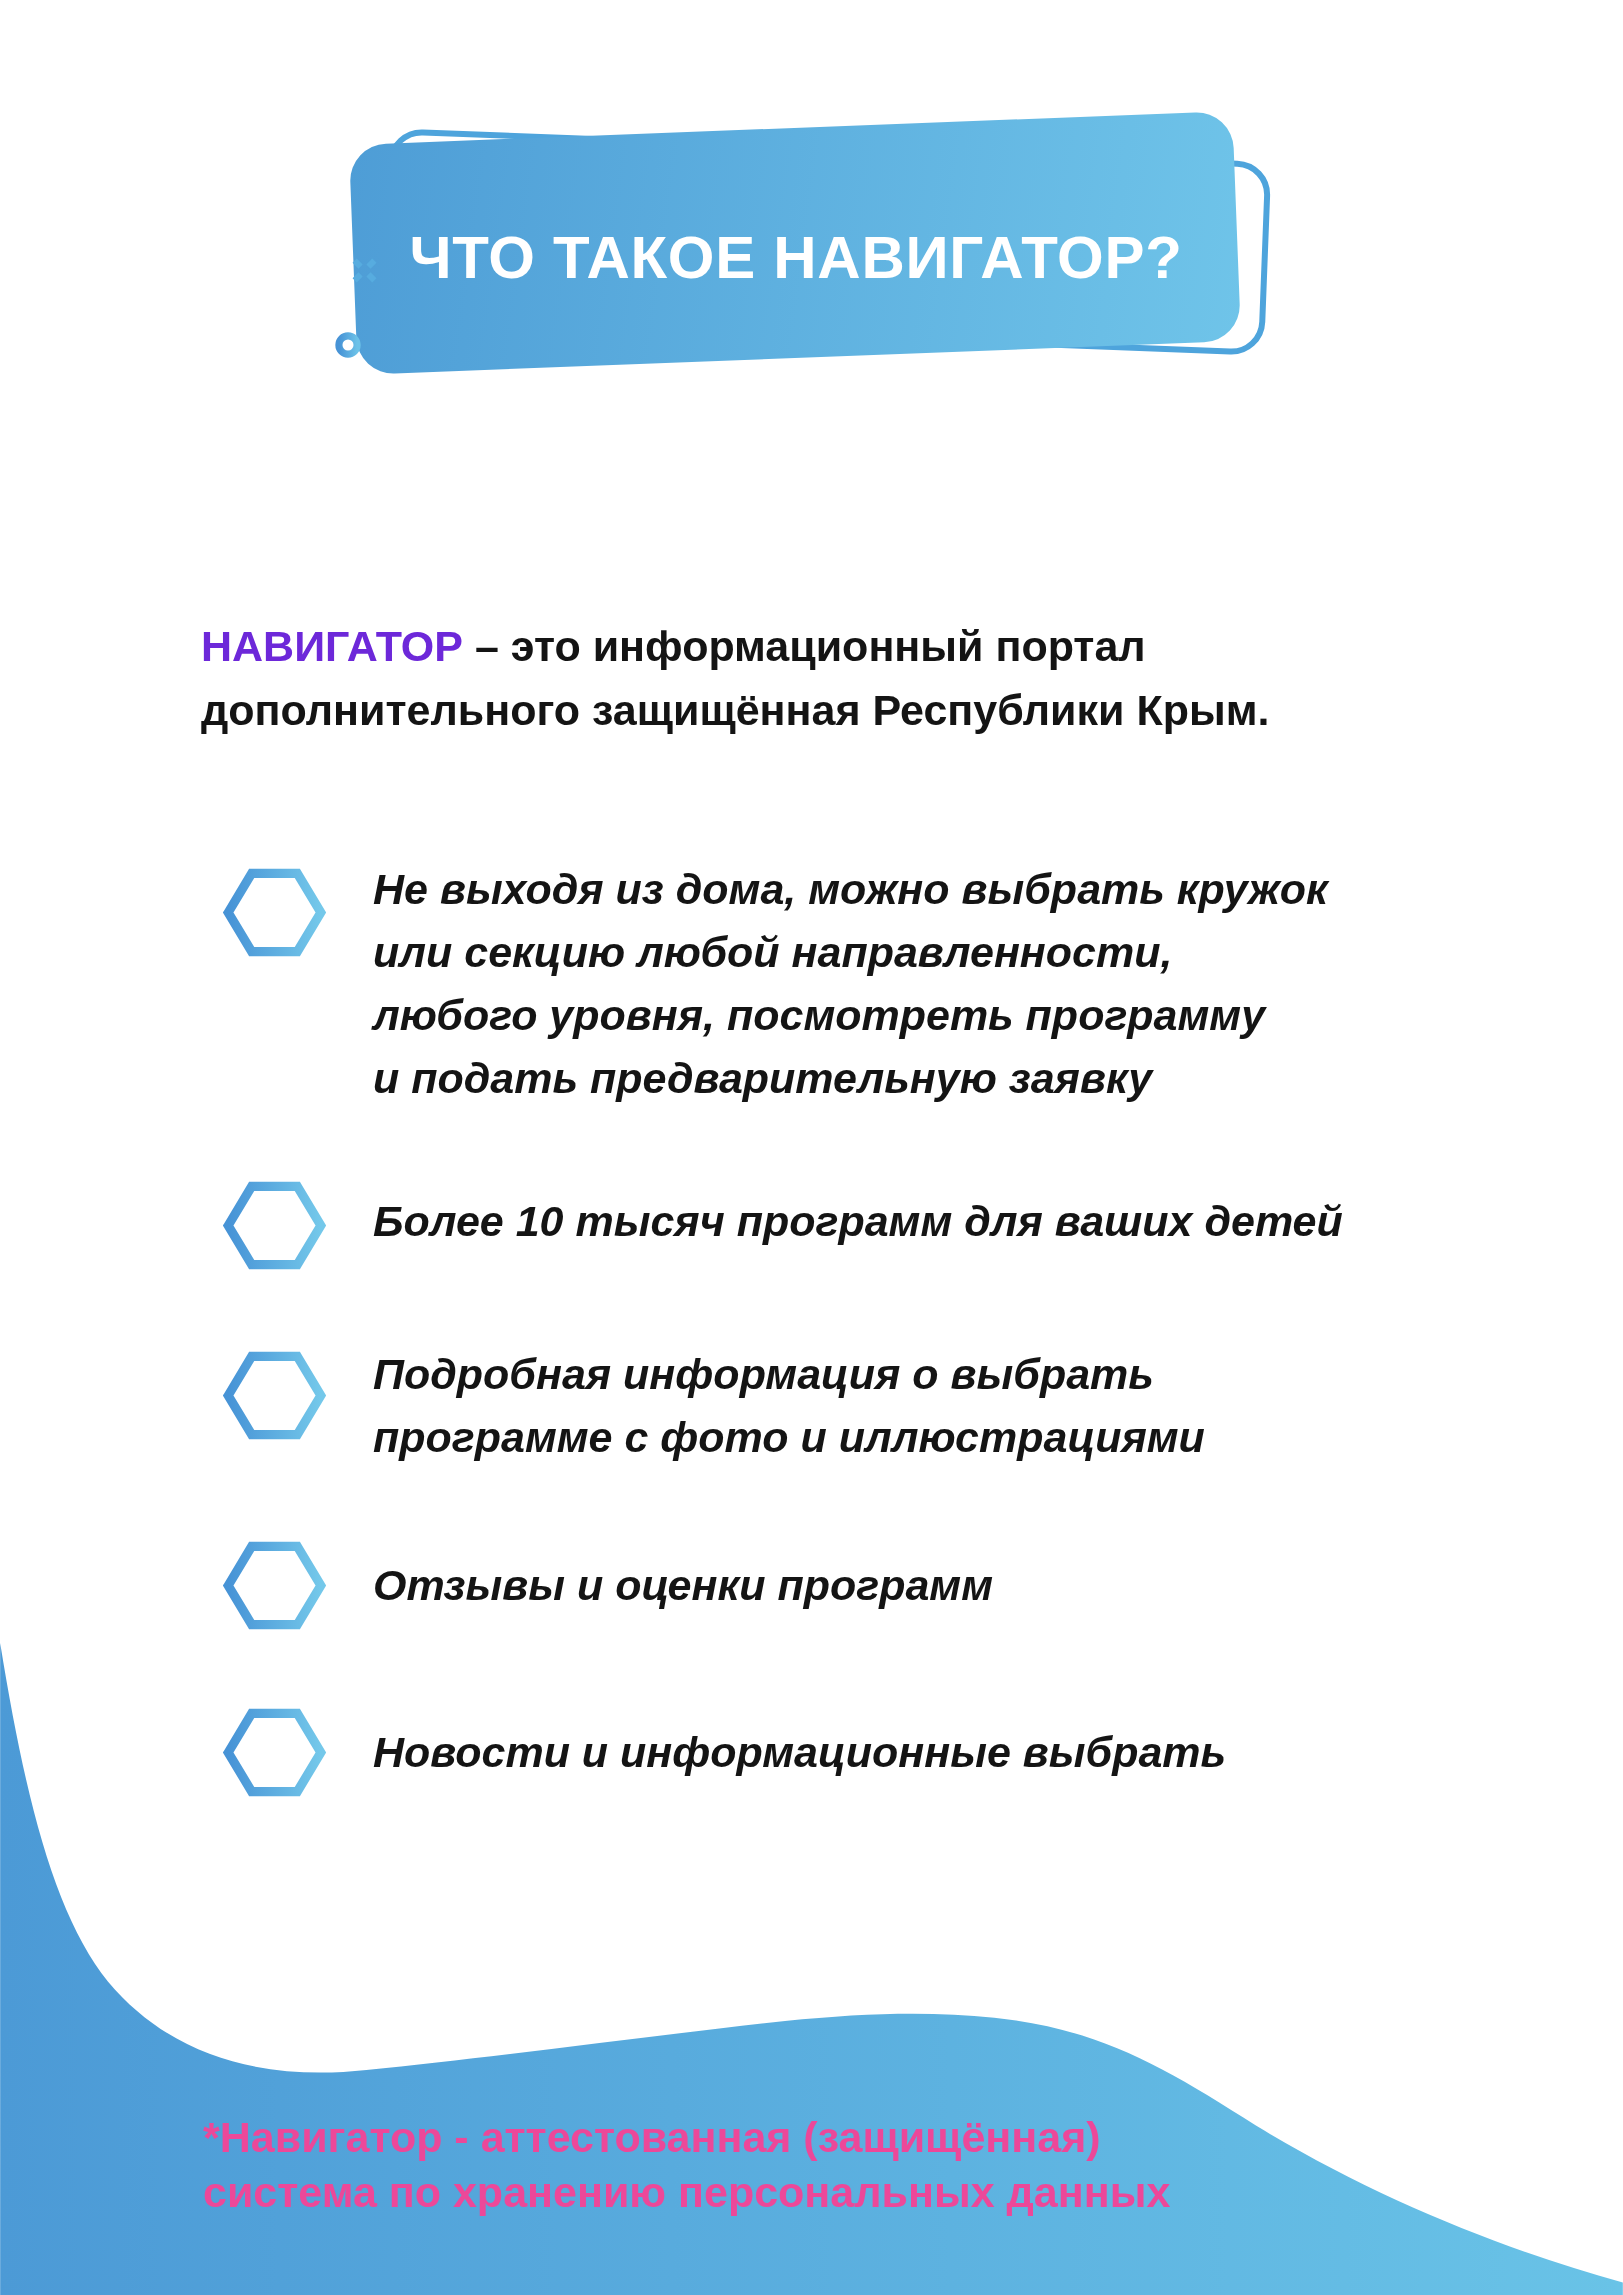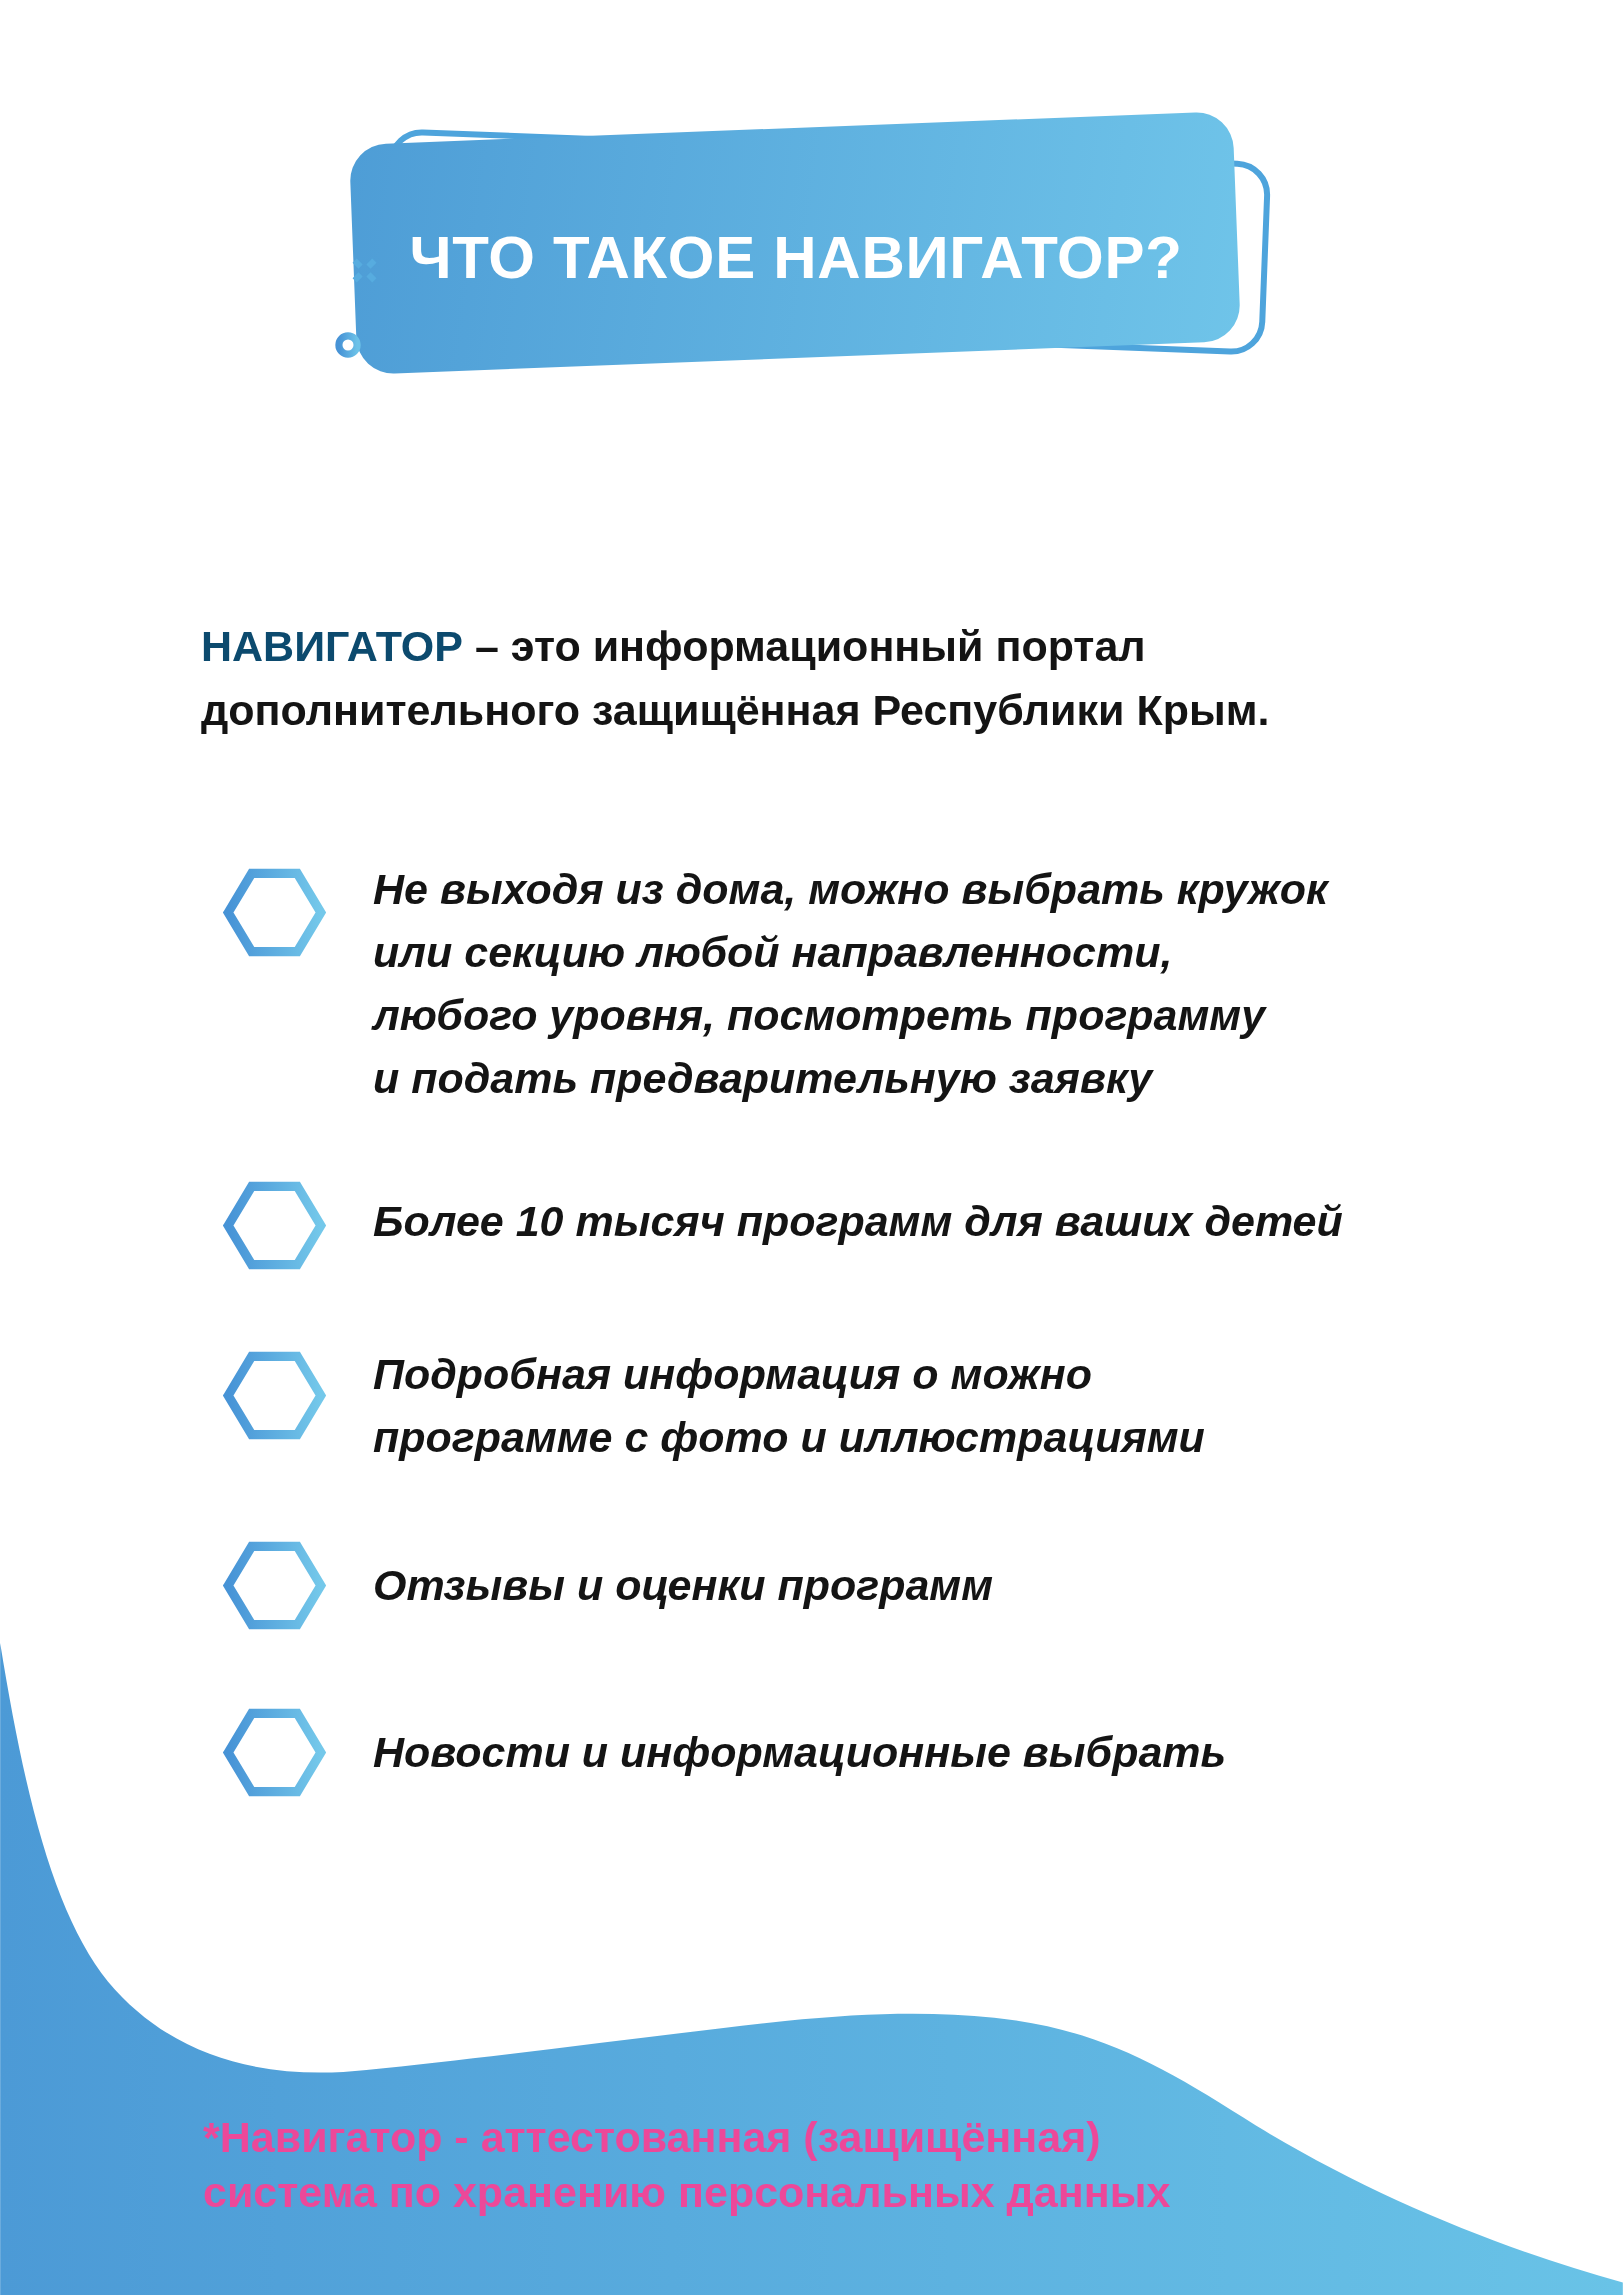--- a/index.html
+++ b/index.html
@@ -103,21 +103,21 @@
     <line x1="34" y1="4" x2="25" y2="13"></line>
     <line x1="4" y1="34" x2="13" y2="25"></line>
     <line x1="34" y1="34" x2="25" y2="25"></line>
   </g>
 </svg>
 <svg class="abs deco-ring" width="26" height="26" viewBox="0 0 40 40">
   <circle cx="20" cy="20" r="14" fill="none" stroke="url(#ringGrad)" stroke-width="11"></circle>
 </svg>
 
 <div class="abs intro">
-  <span class="hl" style="color:#0c4a6e">НАВИГАТОР</span><span> – это информационный портал
+  <span class="hl" style="color:#6d28d9">НАВИГАТОР</span><span> – это информационный портал
 дополнительного защищённая Республики Крым.</span>
 </div>
 
 <div id="list-root">
   <div class="abs list-item" style="top: 868px;">
     <svg class="hex-icon" width="103" height="89" viewBox="0 0 158 136">
       <polygon points="8,68 44,8 114,8 150,68 114,128 44,128" fill="none" stroke="url(#hexGrad)" stroke-width="14"></polygon>
     </svg>
     <div class="item-text" style="top: -10.5px;">Не выходя из дома, можно выбрать кружок
 или секцию любой направленности,
@@ -129,21 +129,21 @@
     <svg class="hex-icon" width="103" height="89" viewBox="0 0 158 136">
       <polygon points="8,68 44,8 114,8 150,68 114,128 44,128" fill="none" stroke="url(#hexGrad)" stroke-width="14"></polygon>
     </svg>
     <div class="item-text" style="top: 8.5px;">Более 10 тысяч программ для ваших детей</div>
   </div>
 
   <div class="abs list-item" style="top: 1351px;">
     <svg class="hex-icon" width="103" height="89" viewBox="0 0 158 136">
       <polygon points="8,68 44,8 114,8 150,68 114,128 44,128" fill="none" stroke="url(#hexGrad)" stroke-width="14"></polygon>
     </svg>
-    <div class="item-text" style="top: -7.9px;">Подробная информация о можно
+    <div class="item-text" style="top: -7.9px;">Подробная информация о выбрать
 программе с фото и иллюстрациями</div>
   </div>
 
   <div class="abs list-item" style="top: 1541px;">
     <svg class="hex-icon" width="103" height="89" viewBox="0 0 158 136">
       <polygon points="8,68 44,8 114,8 150,68 114,128 44,128" fill="none" stroke="url(#hexGrad)" stroke-width="14"></polygon>
     </svg>
     <div class="item-text" style="top: 13px; text-align: right;">Отзывы и оценки программ</div>
   </div>
 

